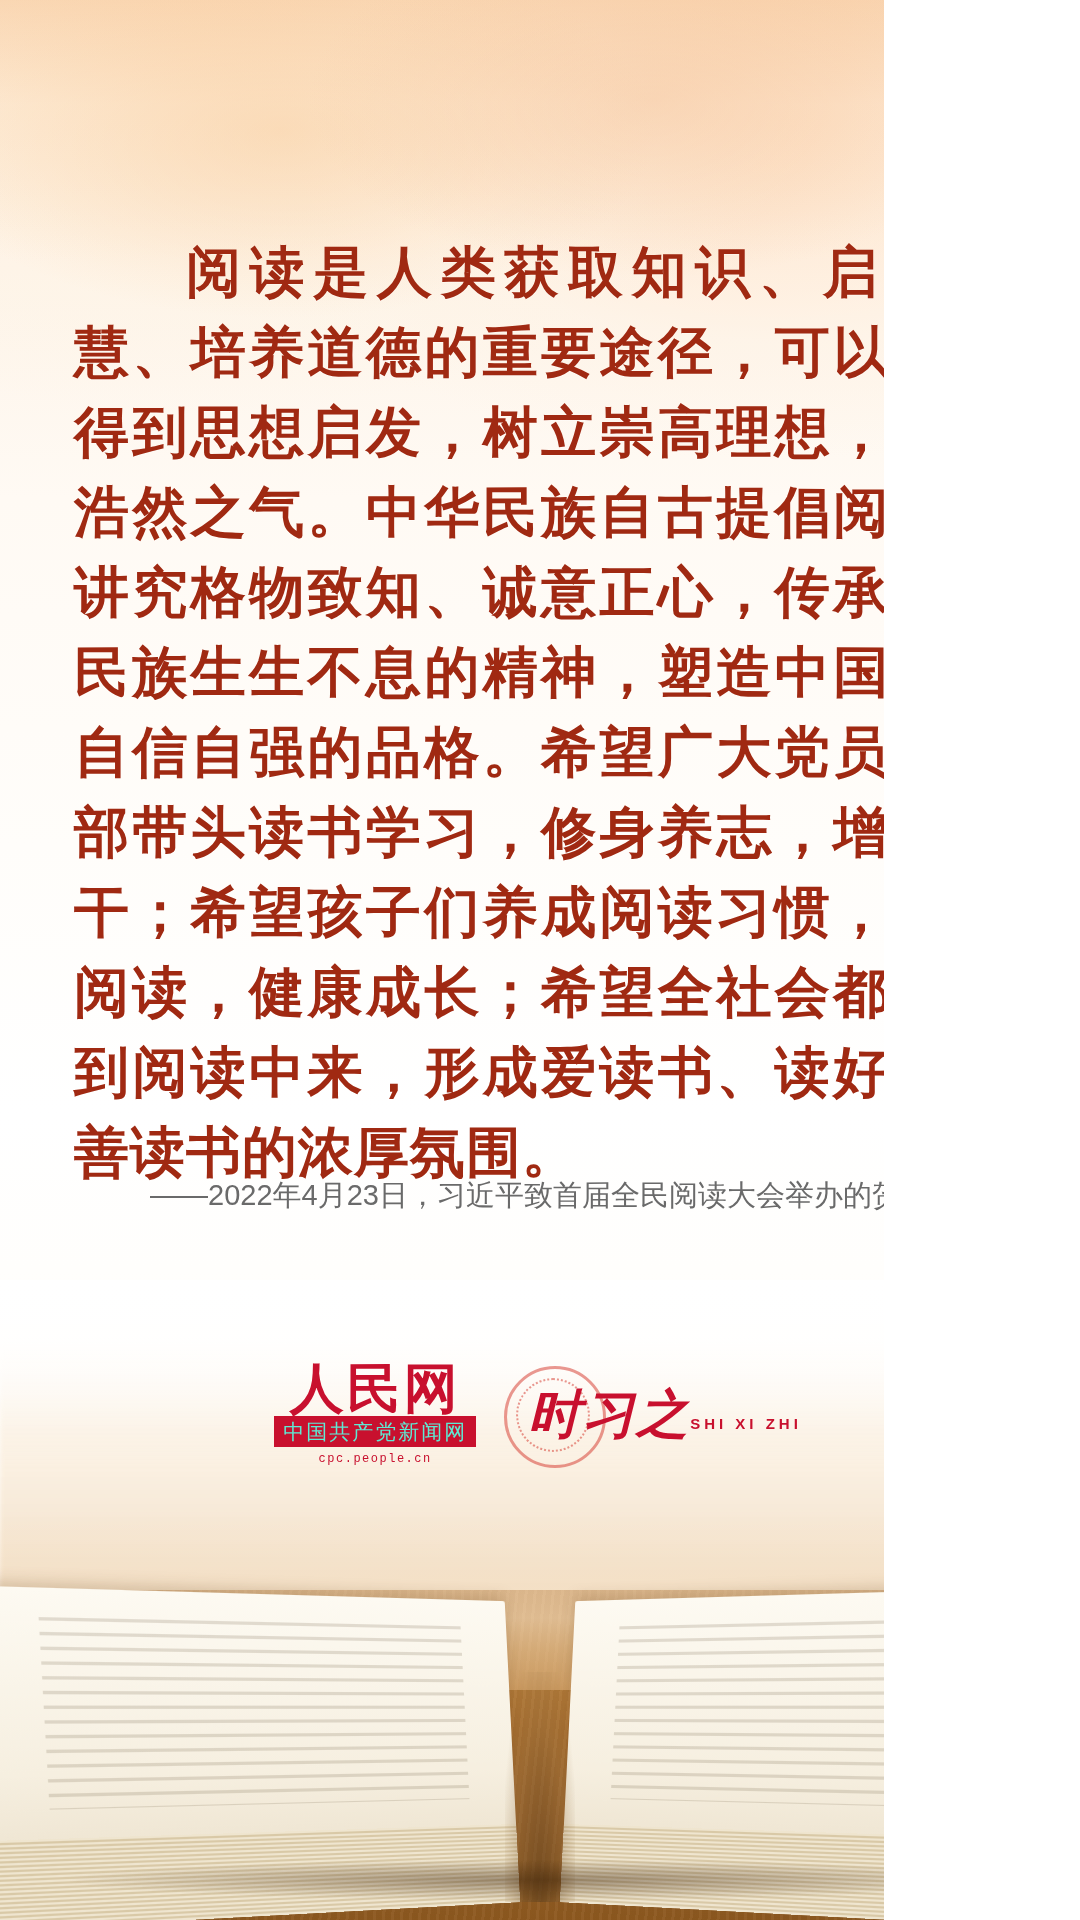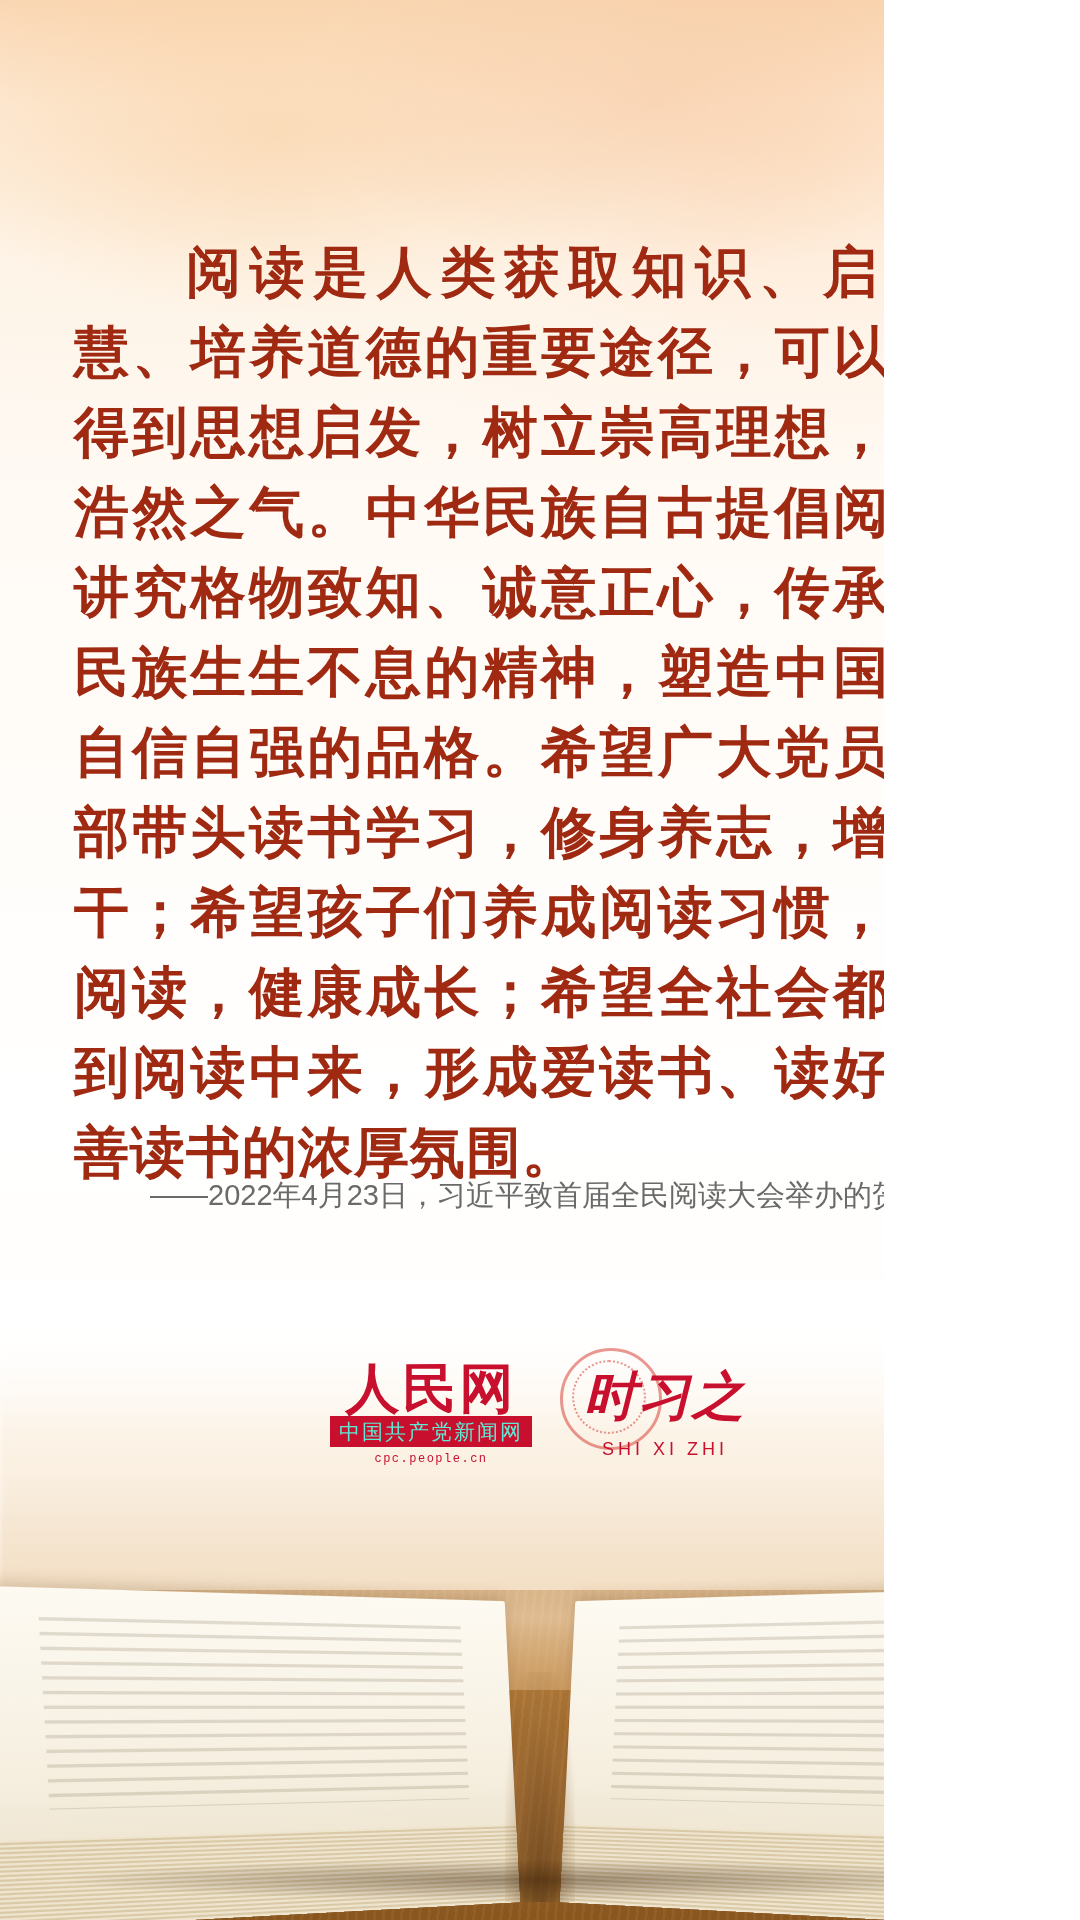--- a/index.html
+++ b/index.html
@@ -226,21 +226,21 @@
   .logo-people-url {
     margin-top: 6px;
     font-family: "Liberation Mono", "DejaVu Sans Mono", monospace;
     font-size: 12px;
     letter-spacing: 1.5px;
     color: #c8102e;
   }
   .logo-shixi {
     position: relative;
     display: flex;
-    flex-direction: column;
+    flex-direction: row;
     align-items: center;
     line-height: 1;
     padding: 6px 4px 4px 18px;
   }
   .seal {
     position: absolute;
     left: -6px;
     top: -16px;
     width: 96px;
     height: 96px;
@@ -262,23 +262,24 @@
     font-weight: 700;
     font-size: 52px;
     letter-spacing: 2px;
     color: #c8102e;
     font-style: italic;
   }
   .logo-shixi-sub {
     position: relative;
     margin-top: 18px;
     font-family: "Liberation Sans", "DejaVu Sans", sans-serif;
-    font-size: 18px;
+    font-size: 15px;
     letter-spacing: 4px;
     color: #c8102e;
+    font-weight: bold;
   }
 </style>
 </head>
 <body>
 
 <div class="poster">
 
   <div class="top-glow"></div>
   <div class="top-glow-2"></div>
   <div class="top-glow-3"></div>

